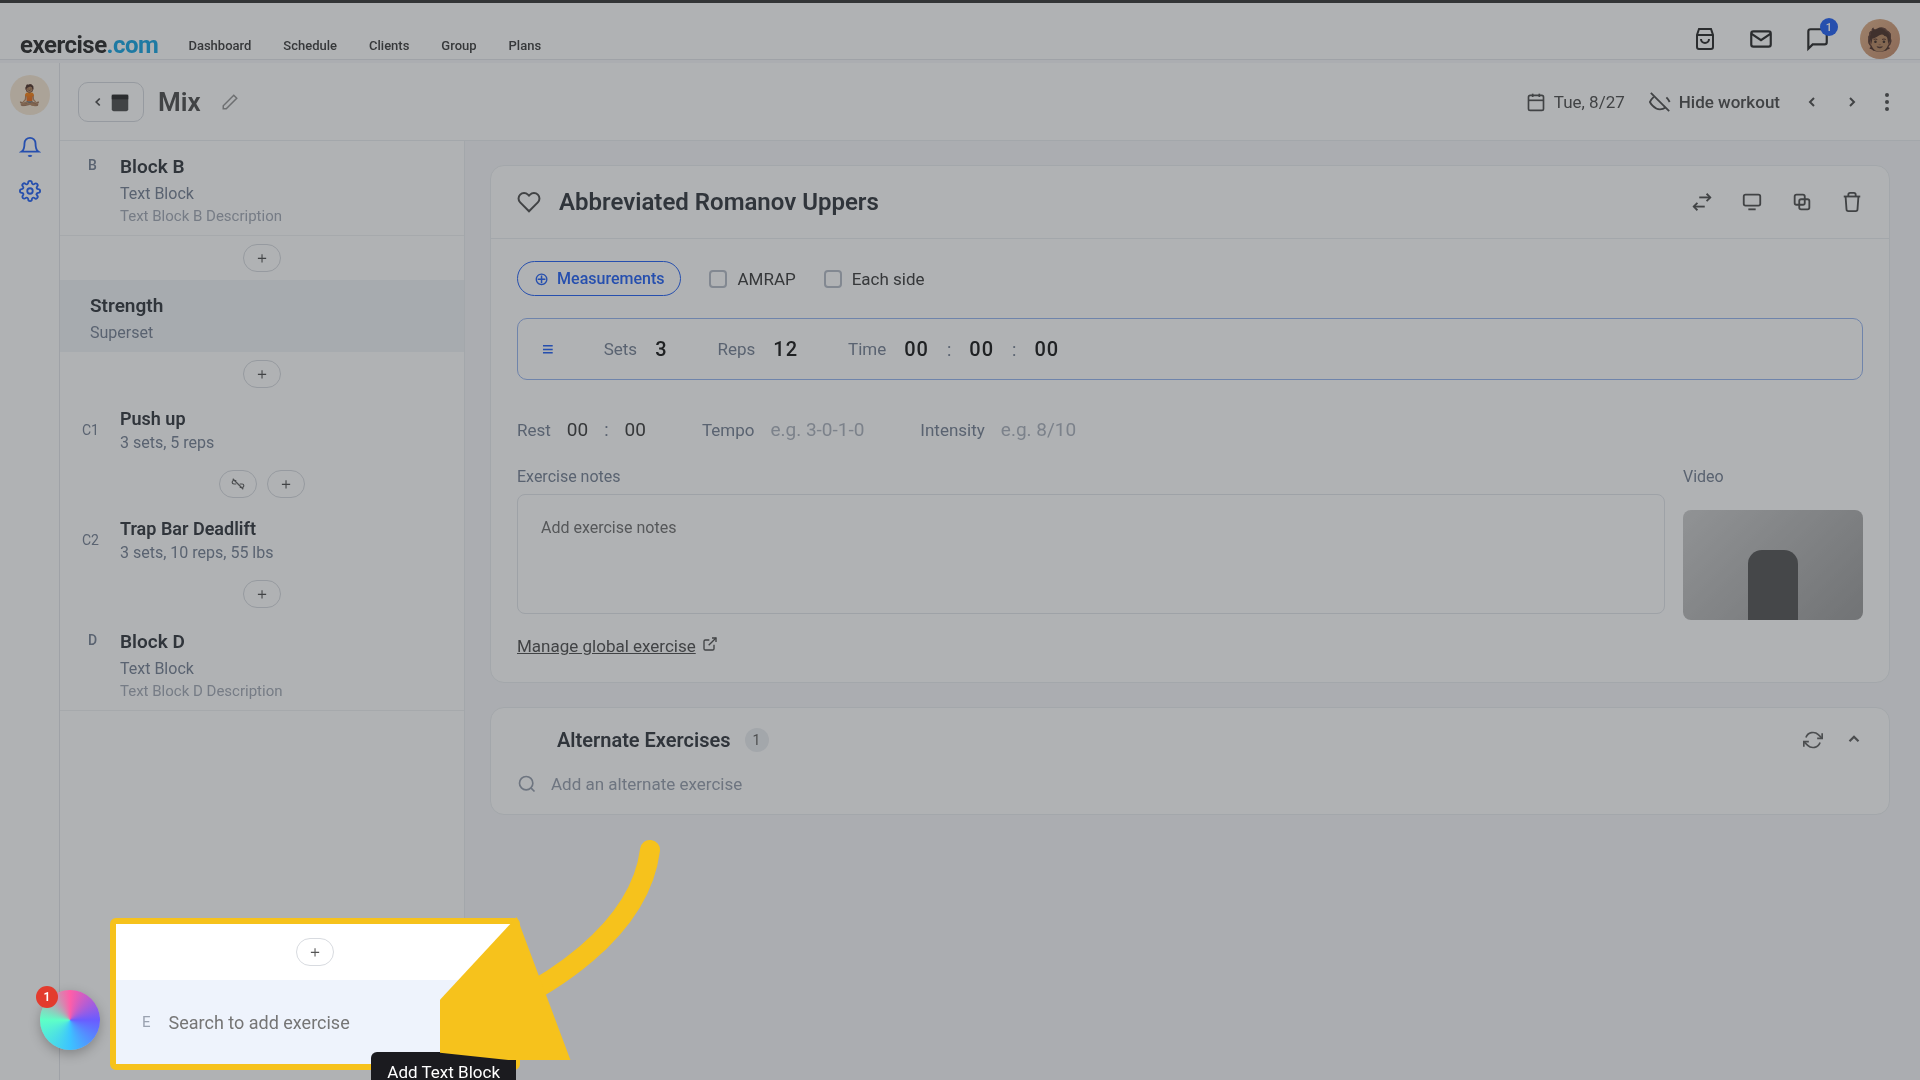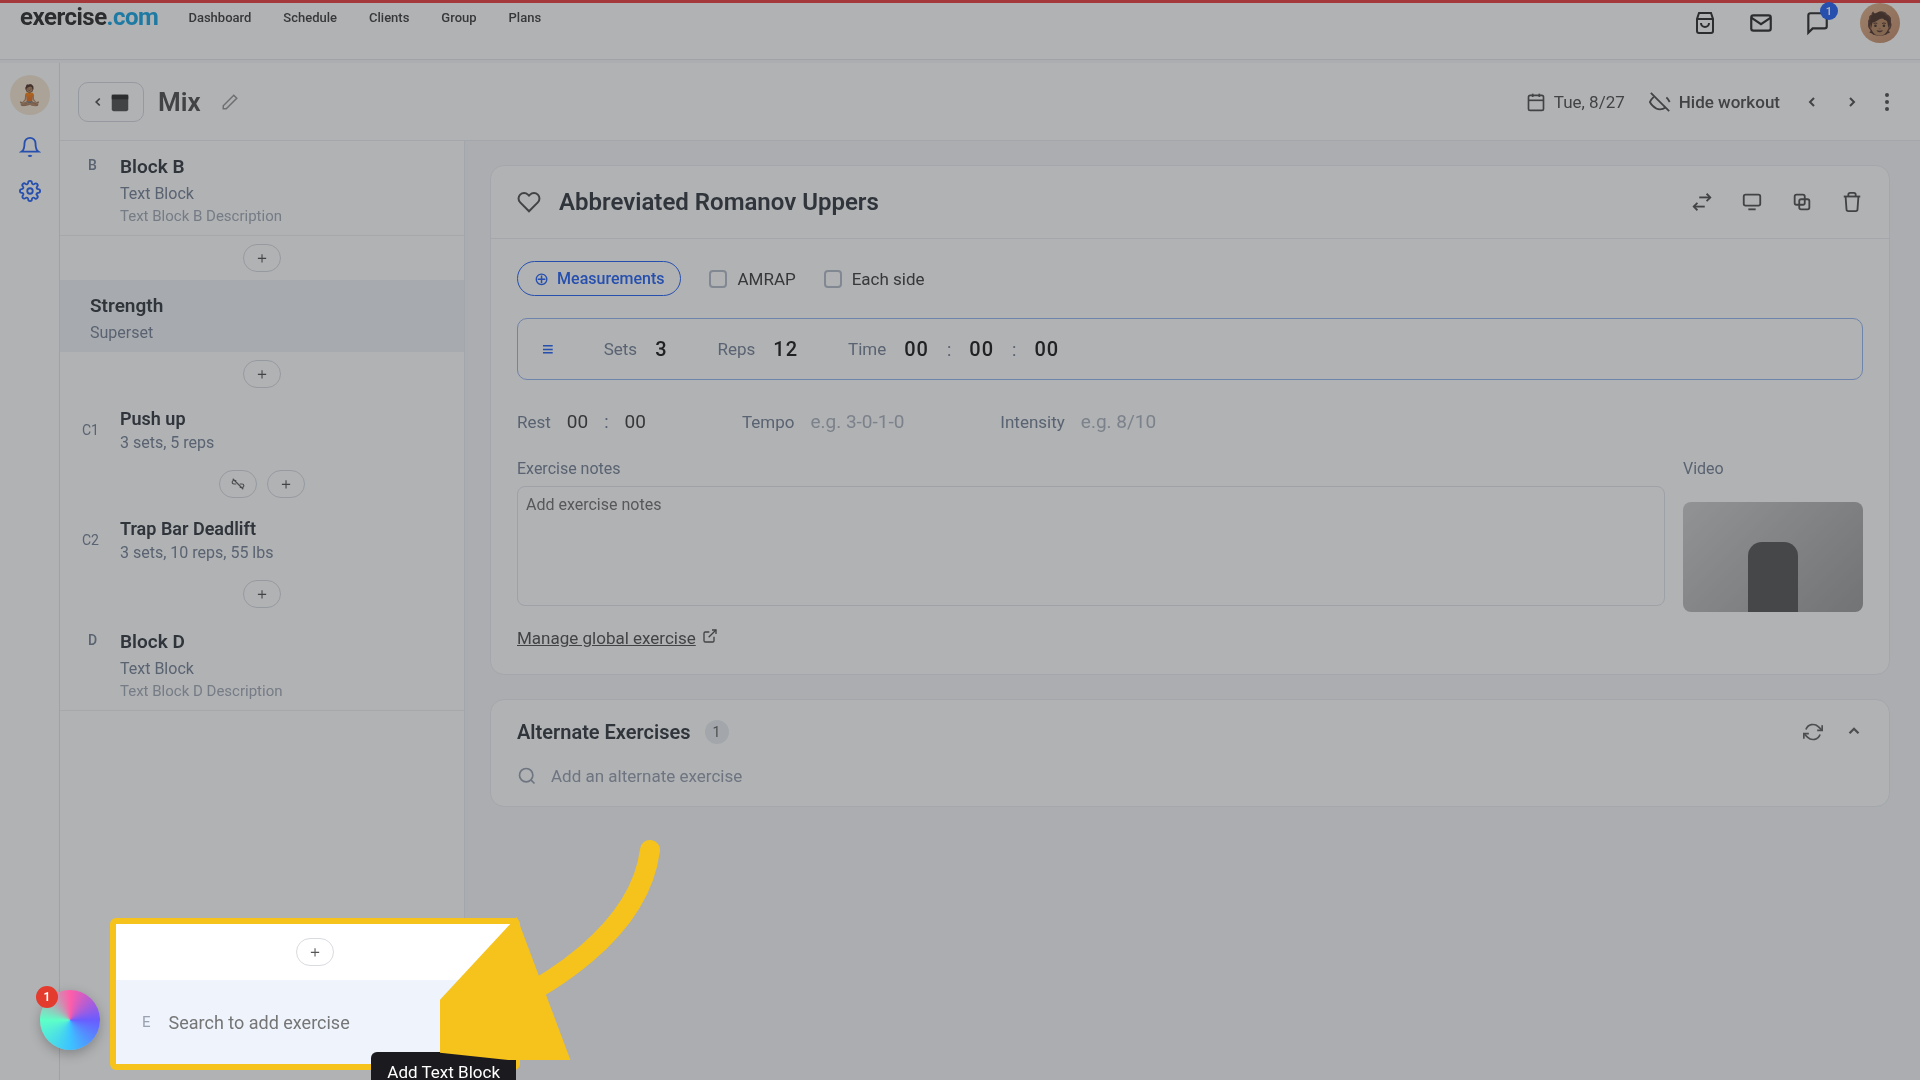--- a/index.html
+++ b/index.html
@@ -1,18 +1,18 @@
 <!DOCTYPE html>
 <html><head>
 <meta charset="utf-8">
 <style>
   * { box-sizing: border-box; margin: 0; padding: 0; font-family: -apple-system, BlinkMacSystemFont, 'Segoe UI', Roboto, Helvetica, Arial, sans-serif; }
   body { background: #f7f8fa; color:#333; overflow:hidden; width:1920px; height:1080px; position:relative;}
   
-  .topbar { height:60px; background:#fff; border-bottom:1px solid #e5e7eb; display:flex; align-items:flex-start; padding:0 20px; justify-content:space-between; border-top:3px solid #ef4444;}
+  .topbar { height:60px; background:#fff; border-bottom:1px solid #e5e7eb; display:flex; align-items:flex-end; padding:0 20px; justify-content:space-between; border-top:3px solid #404040;}
   .topbar-left { display:flex; align-items:center; gap:30px;}
   .logo { font-size:24px; font-weight:700; color:#333; letter-spacing:-0.5px;}
   .logo span { color:#1fa9e5; }
   .nav-links { display:flex; gap:32px;}
   .nav-link { color:#444; font-size:13px; font-weight:500; cursor:pointer;}
   .topbar-right { display:flex; align-items:center; gap:30px;}
   .top-icon { width:26px; height:26px; color:#333; cursor:pointer; display:flex; align-items:center; justify-content:center; position:relative;}
   .badge { position:absolute; top:-8px; right:-8px; background:#2c68f6; color:#fff; border-radius:50%; width:18px; height:18px; font-size:11px; display:flex; align-items:center; justify-content:center; font-weight:600;}
   .avatar { width:40px; height:40px; border-radius:50%; background:linear-gradient(135deg,#e2b58f,#c89070); cursor:pointer; overflow:hidden; display:flex; align-items:center; justify-content:center; font-size:22px;}
   
@@ -64,35 +64,35 @@
   .options-row { display:flex; align-items:center; gap:28px; margin-bottom:22px;}
   .measure-pill { display:flex; align-items:center; gap:8px; border:1.5px solid #2c68f6; color:#2c68f6; border-radius:18px; padding:6px 16px; font-size:16px; cursor:pointer; font-weight:500;}
   .chk { display:flex; align-items:center; gap:10px; font-size:17px; color:#444; cursor:pointer;}
   .chk-box { width:18px; height:18px; border:2px solid #b8bfca; border-radius:4px;}
   .set-bar { border:1.5px solid #9cb8f2; background:#fff; border-radius:10px; padding:18px 24px; display:flex; align-items:center; gap:50px;}
   .drag { color:#2c68f6; font-size:20px; cursor:grab;}
   .param { display:flex; align-items:center; gap:18px;}
   .param-label { color:#7b8698; font-size:17px;}
   .param-val { color:#222; font-size:20px; font-weight:500; letter-spacing:1px;}
   .colon { color:#7b8698; font-size:18px;}
-  .meta-row { display:flex; gap:96px; margin-top:30px; align-items:center;}
+  .meta-row { display:flex; gap:56px; margin-top:38px; align-items:center;}
   .meta-item { display:flex; align-items:center; gap:16px;}
   .meta-label { color:#7b8698; font-size:17px;}
   .meta-val { color:#444; font-size:19px;}
   .placeholder { color:#b0b6c0;}
   .notes-row { display:flex; gap:18px; margin-top:26px;}
   .notes-col { flex:1;}
   .notes-label { color:#7b8698; font-size:16px; margin-bottom:8px;}
-  .notes-area { width:100%; height:120px; border:1px solid #e3e6eb; border-radius:8px; padding:8px; font-size:16px; resize:none; color:#4d7c0f;}
+  .notes-area { width:100%; height:120px; border:1px solid #e3e6eb; border-radius:8px; padding:23px; font-size:16px; resize:none; color:#4d7c0f;}
   .video-col { width:180px;}
   .video-thumb { width:180px; height:110px; border-radius:8px; background:linear-gradient(135deg,#cfcfcf,#9f9f9f); display:flex; align-items:center; justify-content:center; color:#fff; font-size:34px; position:relative; overflow:hidden; margin-top:24px;}
   .video-person { position:absolute; width:50px; height:70px; background:#5b5b5b; border-radius:14px 14px 0 0; bottom:0;}
   .manage-link { display:inline-flex; align-items:flex-start; gap:6px; color:#555; text-decoration:underline; font-size:17px; margin-top:18px; cursor:pointer;}
   .alt-card { padding:20px 26px;}
-  .alt-hdr { display:flex; align-items:center; justify-content:space-between;}
+  .alt-hdr { display:flex; align-items:center; justify-content:space-between;margin-left:40px;}
   .alt-left { display:flex; align-items:center; gap:14px;}
   .alt-title { font-size:20px; font-weight:600; color:#3b3f46;}
   .count-badge { width:24px; height:24px; border-radius:50%; background:#eceef1; color:#666; display:flex; align-items:center; justify-content:center; font-size:14px;}
   .alt-actions { display:flex; gap:22px; color:#666;}
   .alt-row { display:flex; align-items:center; gap:14px; margin-top:22px; color:#9aa2b0; font-size:17px;}
   
   .dim { position:absolute; inset:0; background:rgba(30,33,40,0.35); z-index:30; pointer-events:none;}
   
   .arrow-svg { position:absolute; left:440px; bottom:20px; z-index:45; width:250px; height:220px; pointer-events:none;}
   

